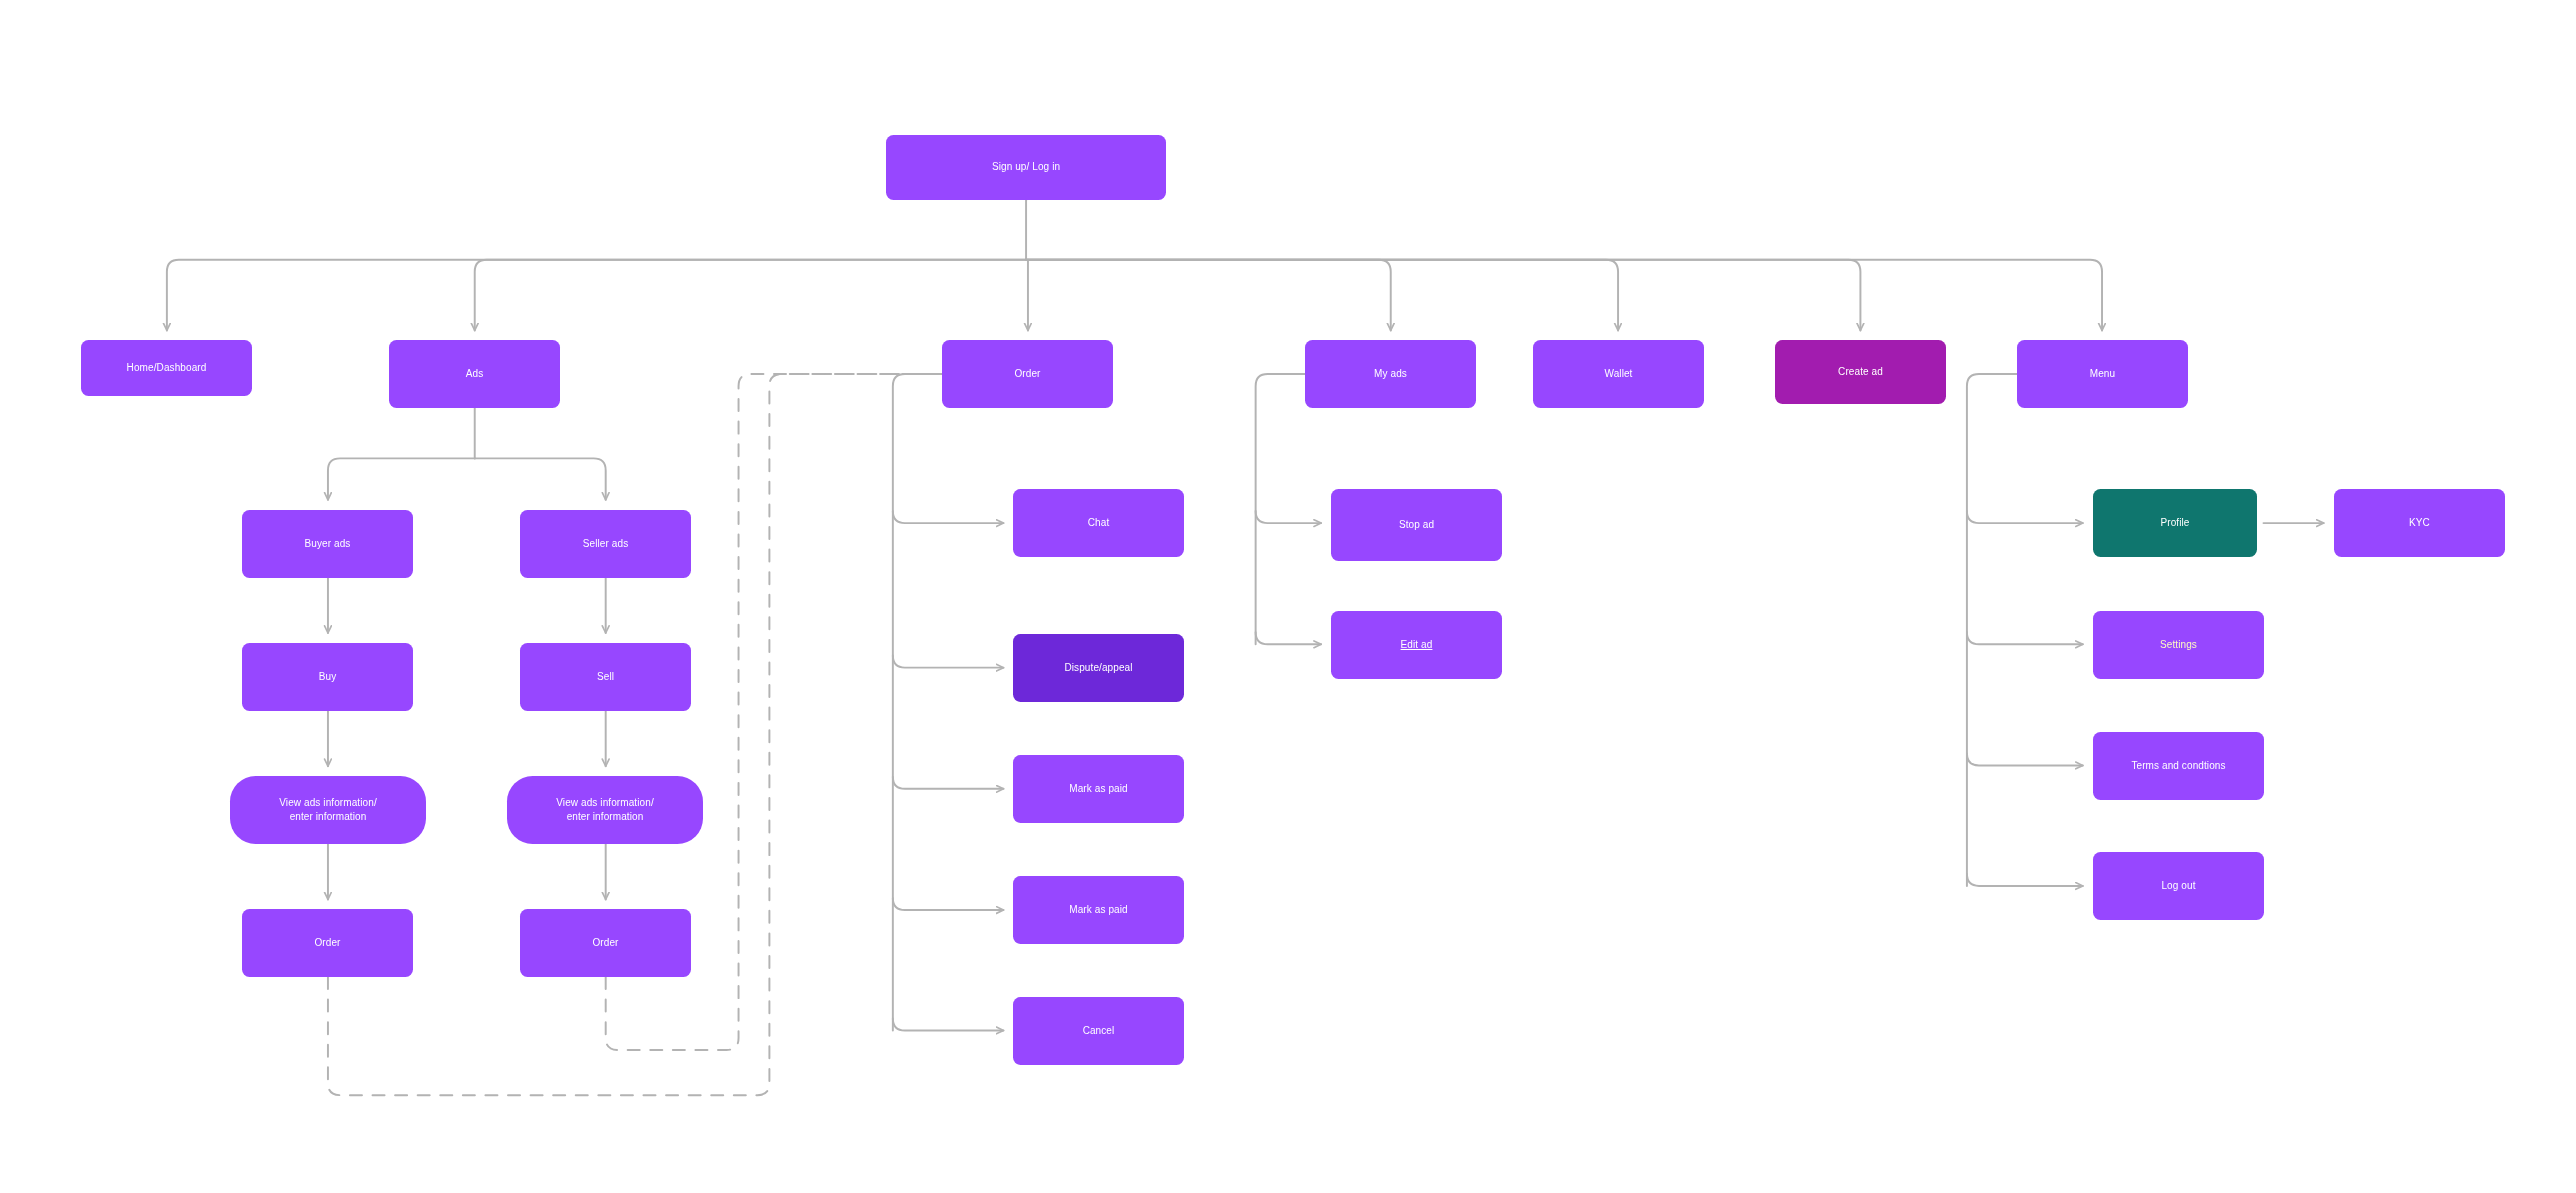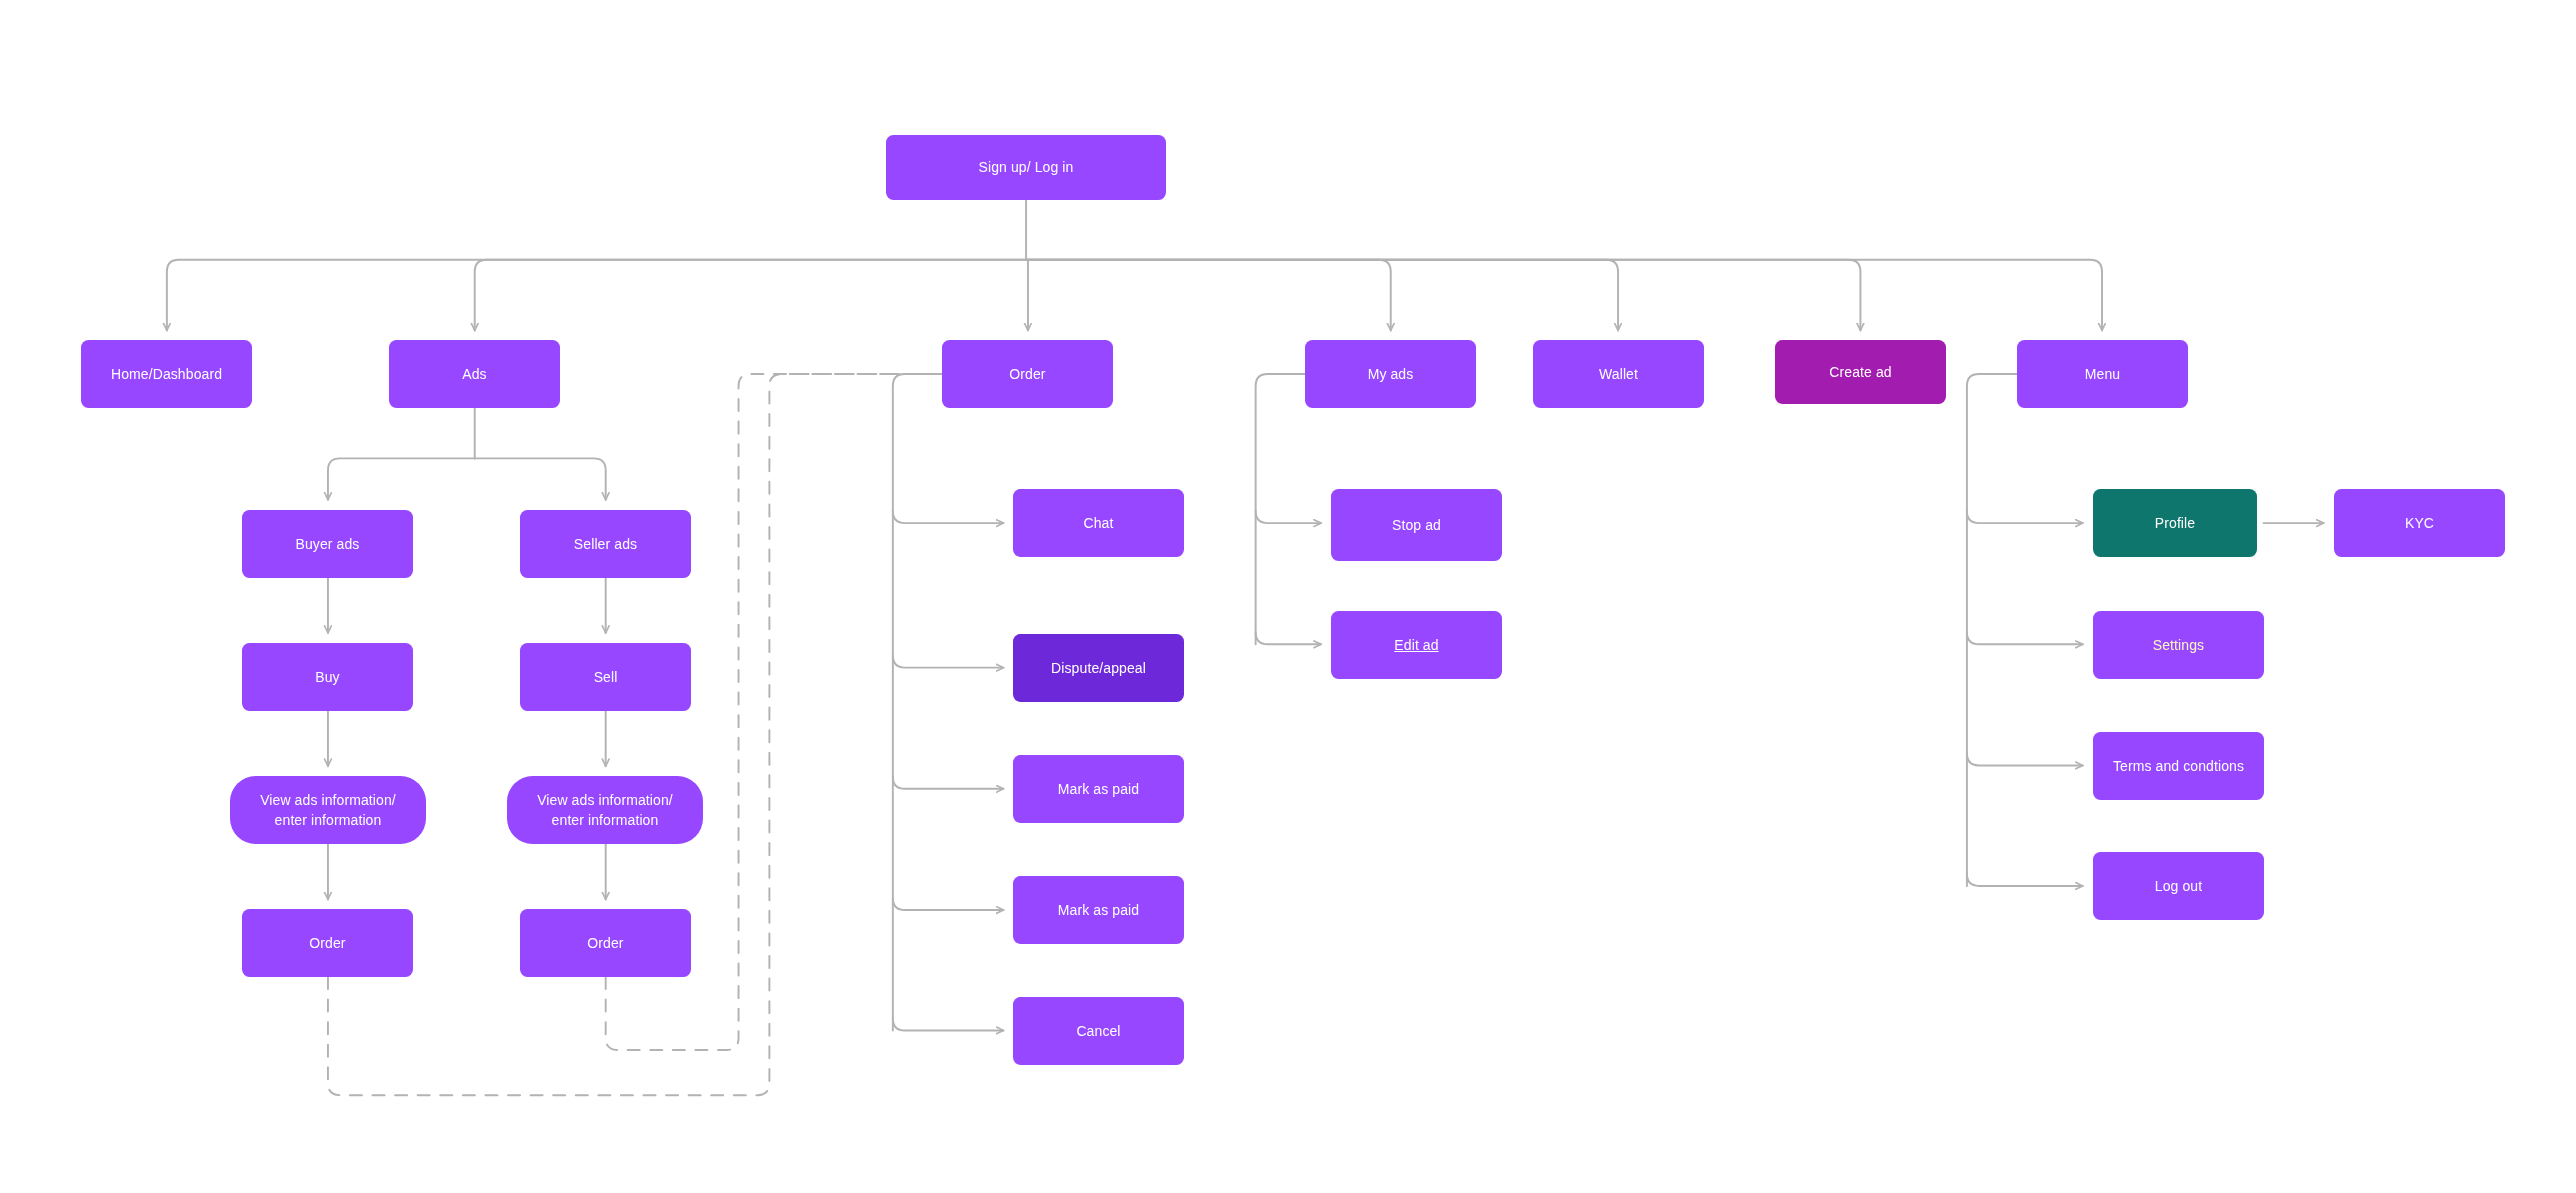--- a/index.html
+++ b/index.html
@@ -30,21 +30,21 @@
   .node {
     position: absolute;
     box-sizing: border-box;
     background: #9747FF;
     color: #ffffff;
     display: flex;
     align-items: center;
     justify-content: center;
     text-align: center;
     border-radius: 7.5px;
-    font-size: 14px;
+    font-size: 10px;
     line-height: 1.45;
     font-weight: 400;
     letter-spacing: 0.1px;
     padding: 3px 6px;
     user-select: none;
   }
   .node.rounded-lg {
     border-radius: 25.6px;
   }
   .node .label {
@@ -98,21 +98,21 @@
         <path d="M 2613 1001 Q 2613 1017 2629 1017 L 2767 1017 " id="e-menu-terms" stroke="#B3B3B3" marker-end="url(#ah)"></path>
         <path d="M 2613 1161 Q 2613 1177 2629 1177 L 2767 1177 " id="e-menu-logout" stroke="#B3B3B3" marker-end="url(#ah)"></path>
         <path d="M 3007 695 L 3087 695 " id="e-profile-kyc" stroke="#B3B3B3" marker-end="url(#ah)"></path>
       </g>
   </svg>
 
   <div id="nodes">
       <div class="node" style="left: 886px; top: 135px; width: 280px; height: 65px; background: rgb(151, 71, 255); color: rgb(255, 255, 255);">
         <span class="label">Sign up/ Log in</span>
       </div>
-      <div class="node" style="left: 81px; top: 340px; width: 171px; height: 68px; background: rgb(151, 71, 255); color: rgb(255, 255, 255);">
+      <div class="node" style="left: 81px; top: 340px; width: 171px; height: 56px; background: rgb(151, 71, 255); color: rgb(255, 255, 255);">
         <span class="label">Home/Dashboard</span>
       </div>
       <div class="node" style="left: 389px; top: 340px; width: 171px; height: 68px; background: rgb(151, 71, 255); color: rgb(255, 255, 255);">
         <span class="label">Ads</span>
       </div>
       <div class="node" style="left: 942px; top: 340px; width: 171px; height: 68px; background: rgb(151, 71, 255); color: rgb(255, 255, 255);">
         <span class="label">Order</span>
       </div>
       <div class="node" style="left: 1305px; top: 340px; width: 171px; height: 68px; background: rgb(151, 71, 255); color: rgb(255, 255, 255);">
         <span class="label">My ads</span>

